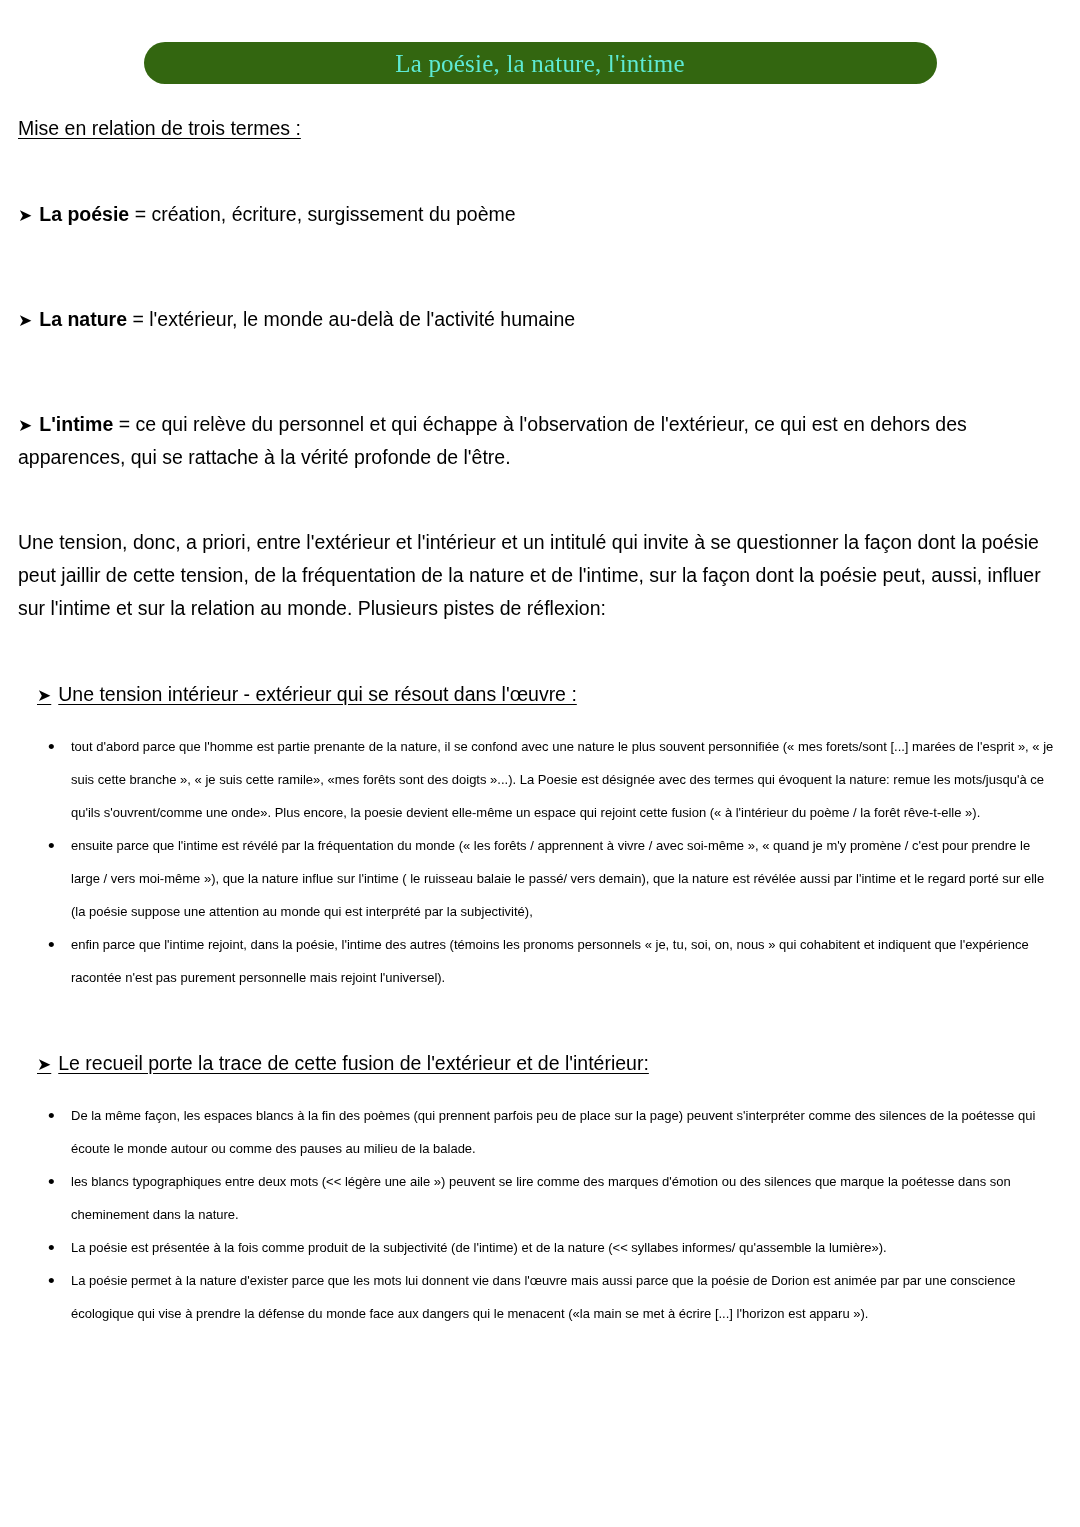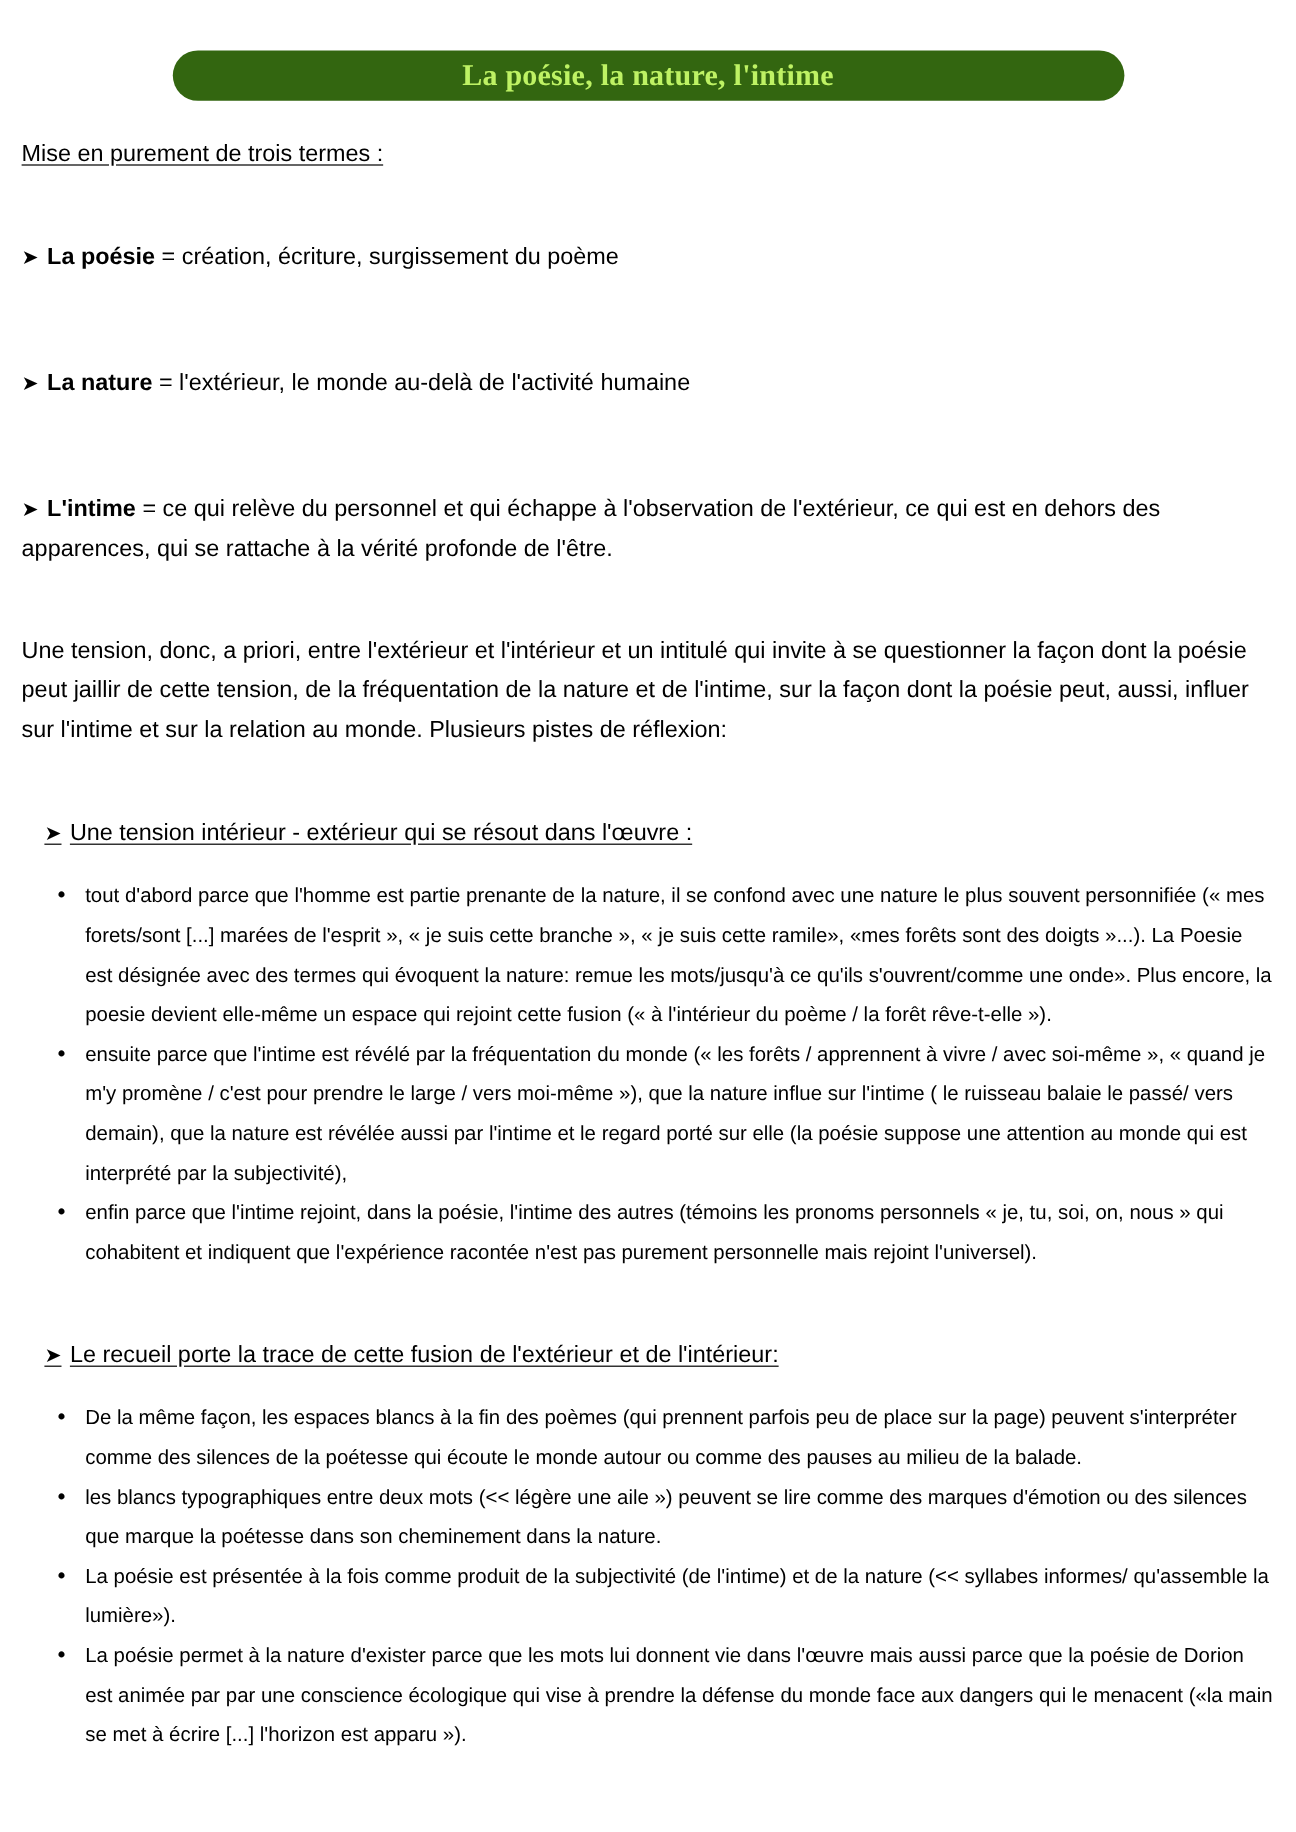--- a/index.html
+++ b/index.html
@@ -33,24 +33,24 @@
     width: 793px;
     height: 42px;
     border-radius: 21px;
     background: #336610;
     display: flex;
     align-items: center;
     justify-content: center;
   }
   .title-text {
     font-family: "Liberation Serif", "DejaVu Serif", serif;
-    font-weight: bold;
+    font-weight: normal;
     font-size: 25px;
     line-height: 1;
-    color: #bef264;
+    color: #5eead4;
     letter-spacing: 0.2px;
     white-space: nowrap;
   }
 
   
   .content {
     padding: 0 18px 0 18px;
     margin-top: 28px;
   }
   .para {
@@ -81,21 +81,21 @@
   }
 
   
   ul.bullets {
     list-style: none;
     margin: 0;
     padding: 0 0 0 28px;
   }
   ul.bullets > li {
     position: relative;
-    font-size: 17px;
+    font-size: 13px;
     line-height: 33px;
     padding-left: 25px;
     margin: 0;
   }
   ul.bullets > li::before {
     content: "\2022";
     position: absolute;
     left: 2px;
     top: 0;
     font-size: 19px;
@@ -109,21 +109,21 @@
 
   <div class="title-wrap">
     <div class="title-pill">
       <span class="title-text">La poésie, la nature, l'intime</span>
     </div>
   </div>
 
   <div class="content">
 
     <p class="para">
-      <span class="underline">Mise en purement de trois termes :</span>
+      <span class="underline">Mise en relation de trois termes :</span>
     </p>
 
     <div class="spacer-lg"></div>
 
     <p class="arrow-line">
       <span class="arrow-glyph">➤</span><span class="bold">La poésie</span> <span>= création, écriture, surgissement du poème</span>
     </p>
 
     <div class="spacer-lg"></div>
 

